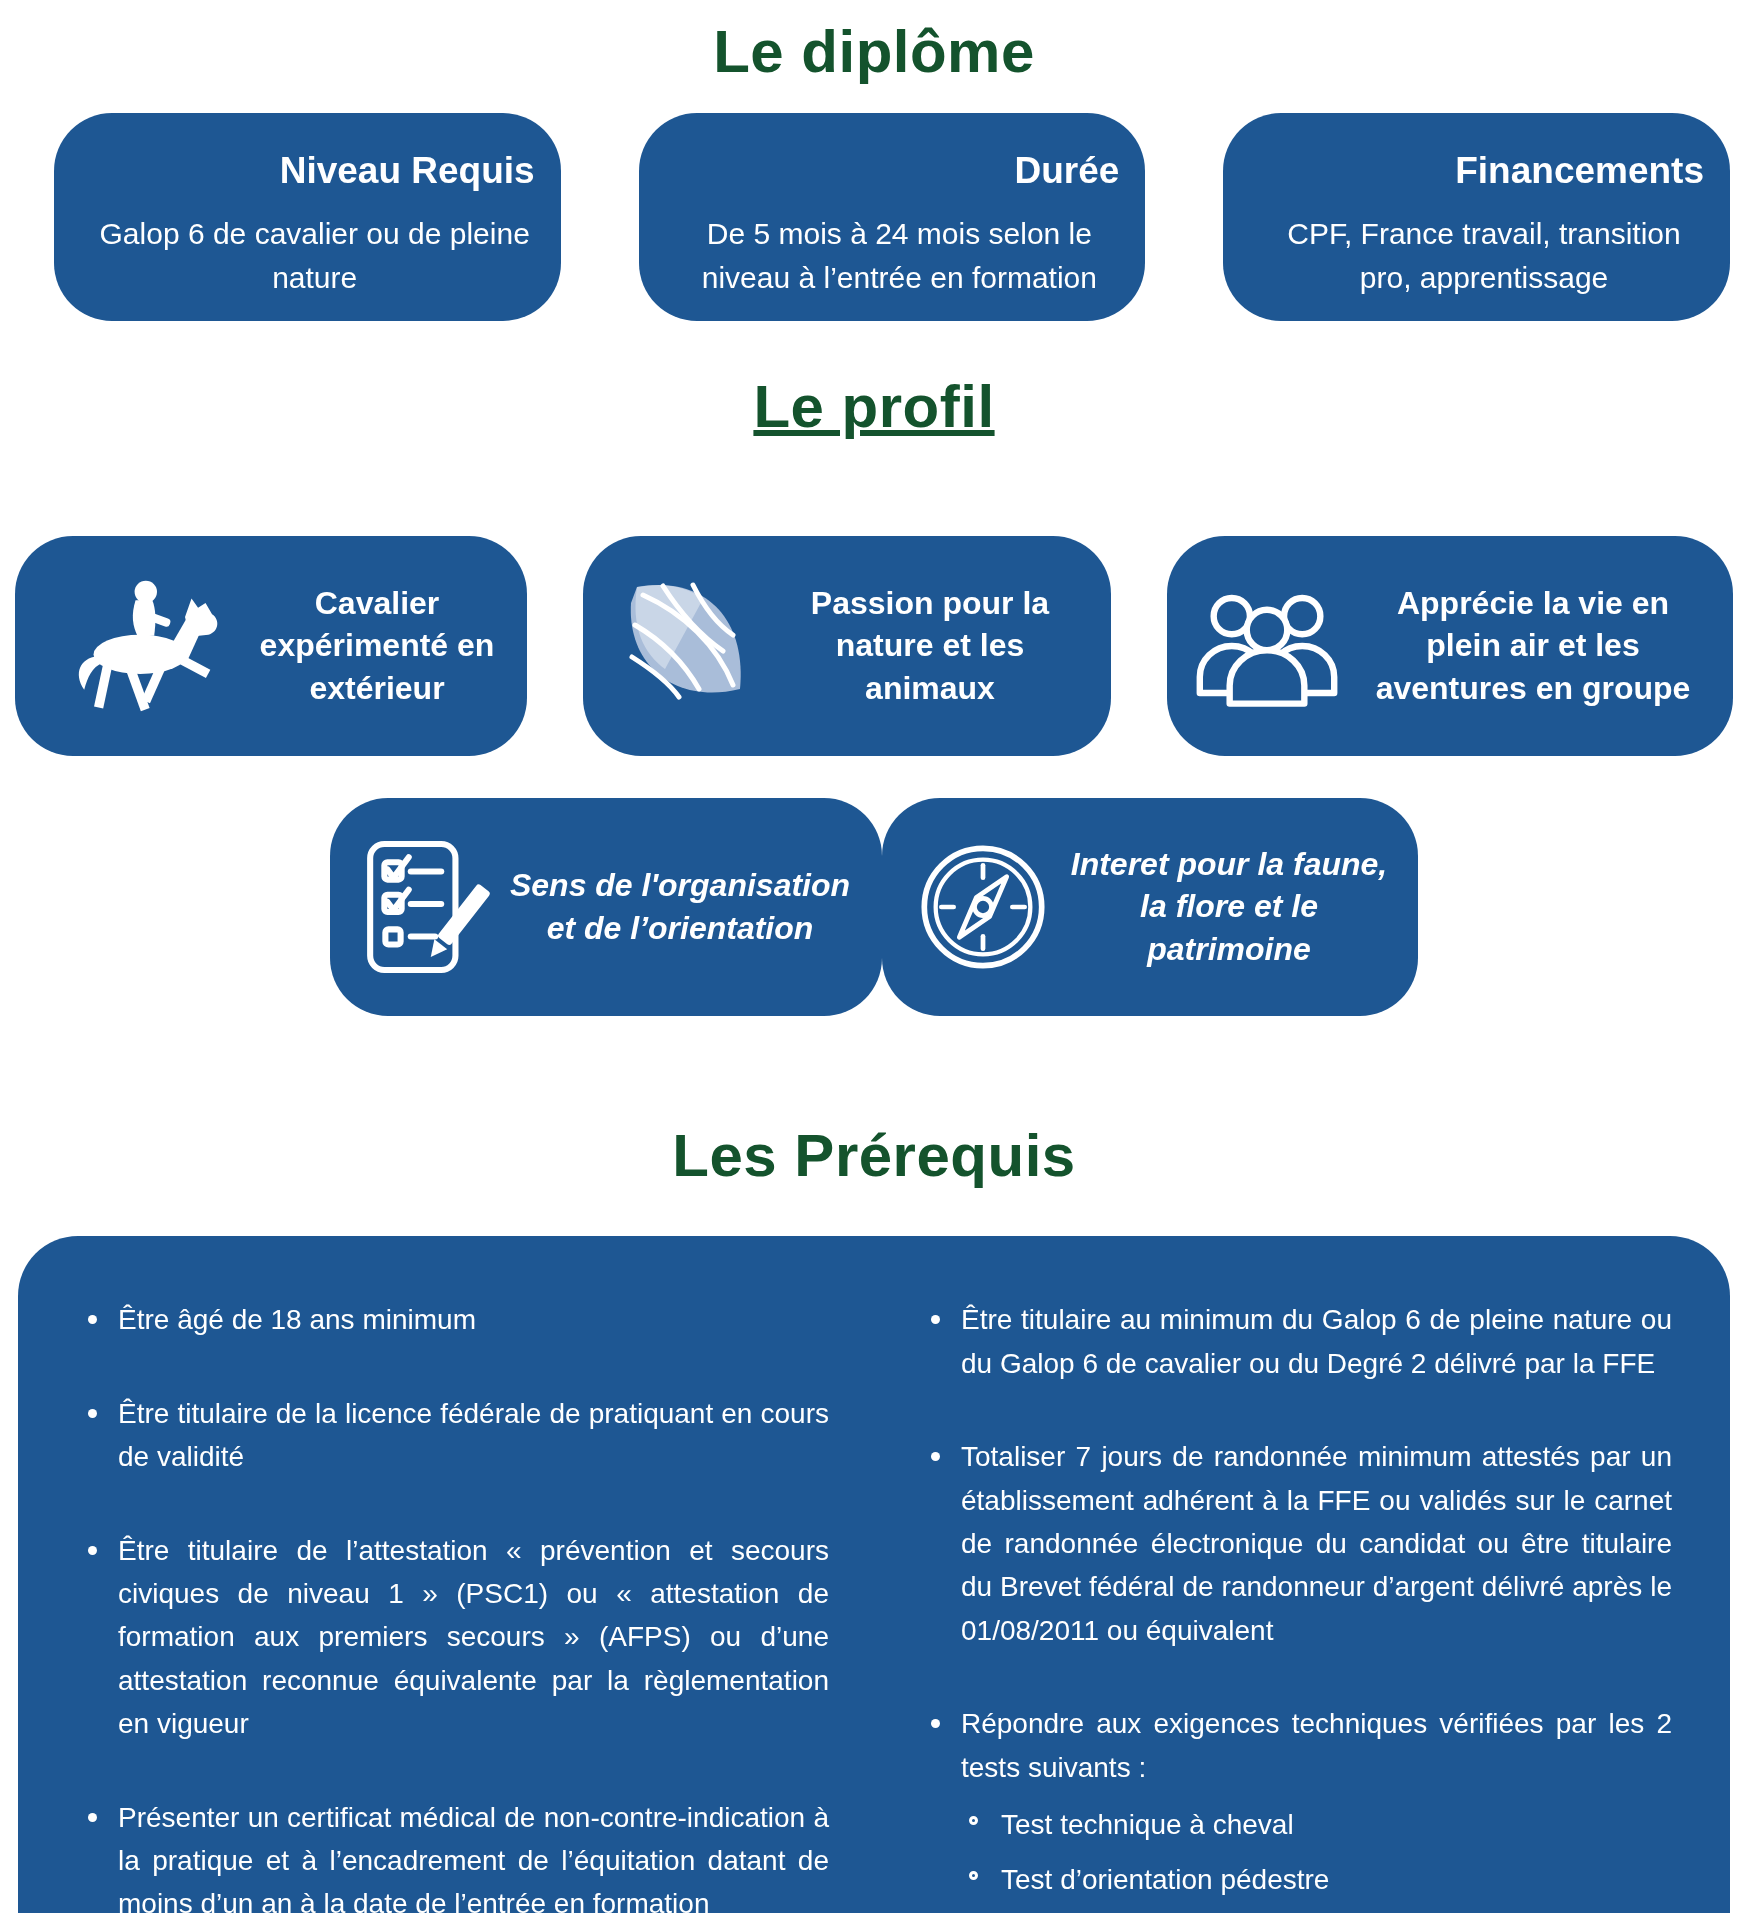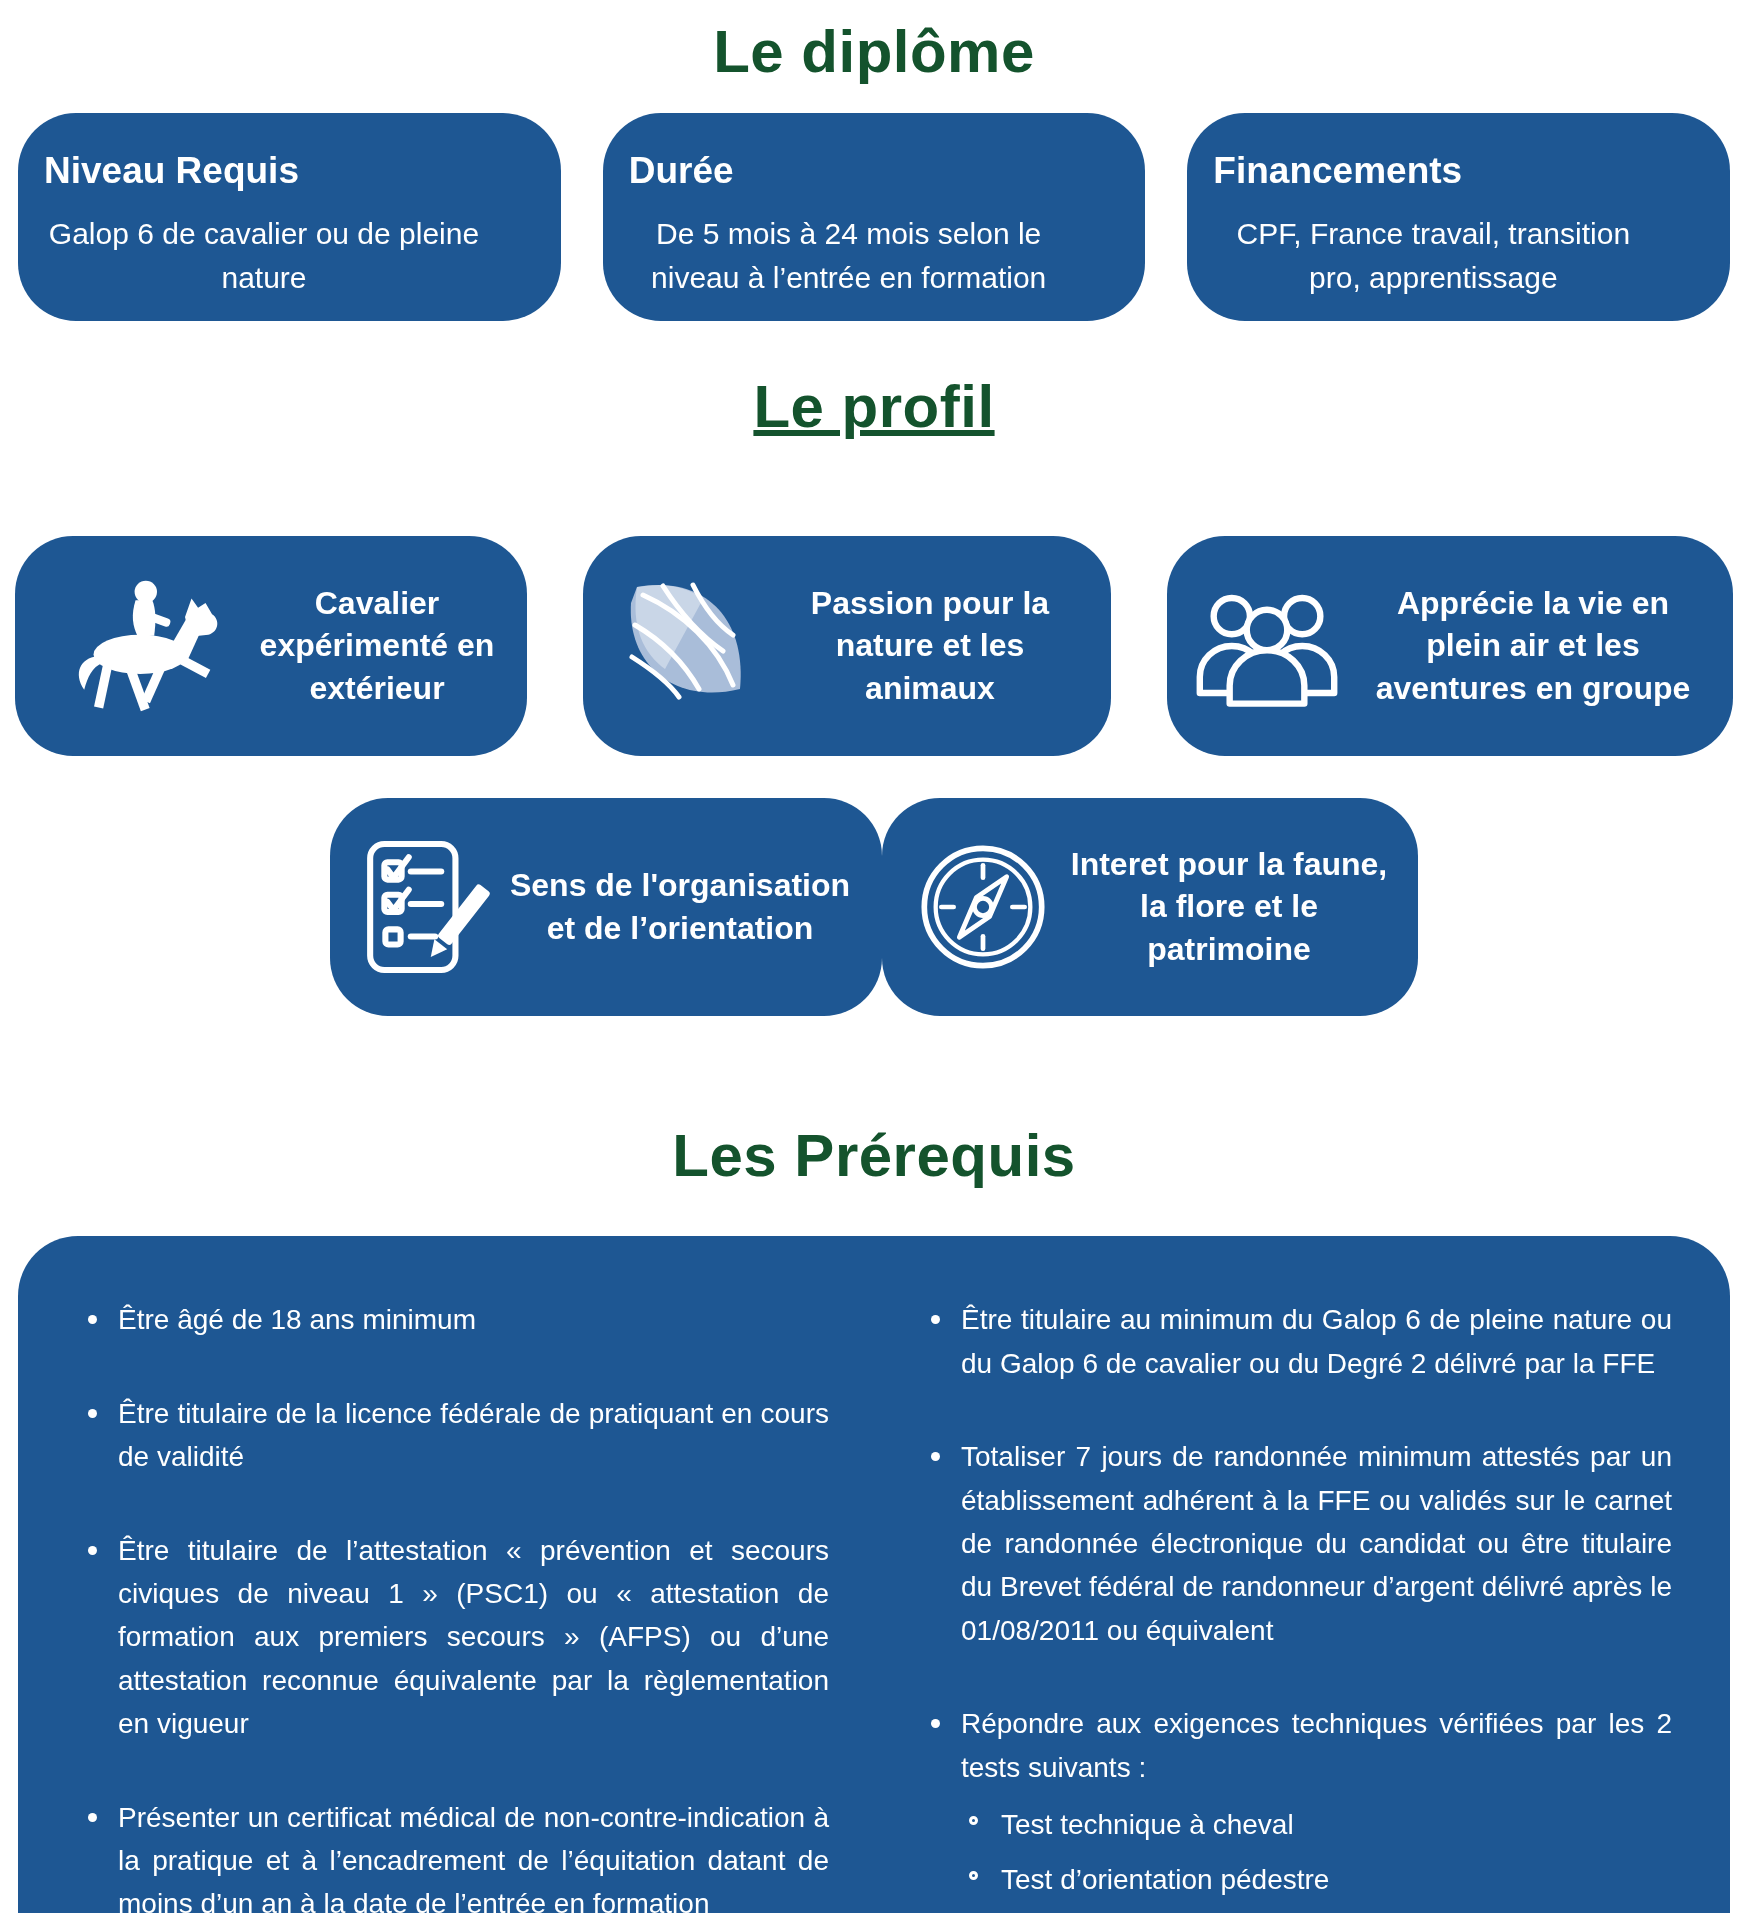--- a/index.html
+++ b/index.html
@@ -21,30 +21,31 @@
     background:#1e5793;color:#ffffff;border-radius:58px;
     box-sizing:border-box;
   }
 
   
   .diplome-row{
     margin:28px 18px 0;display:flex;gap:42px;justify-content:center;
   }
   .diplome-card{
     flex:1;min-height:208px;padding:32px 26px 16px;
-    display:flex;flex-direction:column;align-items:flex-start;justify-content:center;
+    display:flex;flex-direction:column;align-items:flex-end;justify-content:center;
     text-align:center;
+    margin-left:36px;
   }
   .diplome-card .card-title{font-size:37px;font-weight:bold;margin:0 0 20px;}
   .diplome-card .card-body{font-size:30px;line-height:1.45;margin:0;max-width:440px;}
 
   
   .profil-row{display:flex;justify-content:center;align-items:flex-end;}
   .profil-row1{margin-top:96px;gap:56px;}
-  .profil-row2{margin-top:42px;}
+  .profil-row2{margin-top:42px;font-style:italic;}
   .profil-card{
     display:flex;align-items:center;gap:16px;
     padding:14px 30px;min-height:220px;
   }
   .profil-card .label{
     flex:1;text-align:center;font-weight:bold;font-size:32px;line-height:1.32;
   }
   .icon-wrap{flex:0 0 auto;display:flex;align-items:center;justify-content:center;}
   .w1{width:512px;} .w2{width:528px;} .w3{width:566px;padding-left:20px;}
   .w4{width:552px;min-height:218px;} .w5{width:536px;min-height:218px;}

